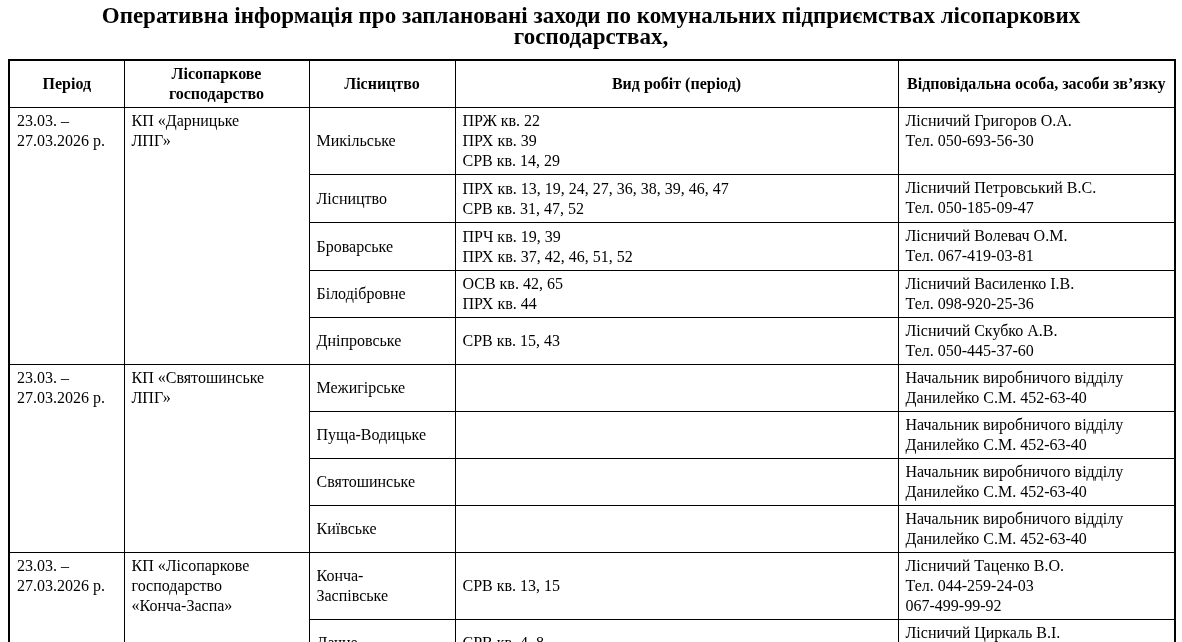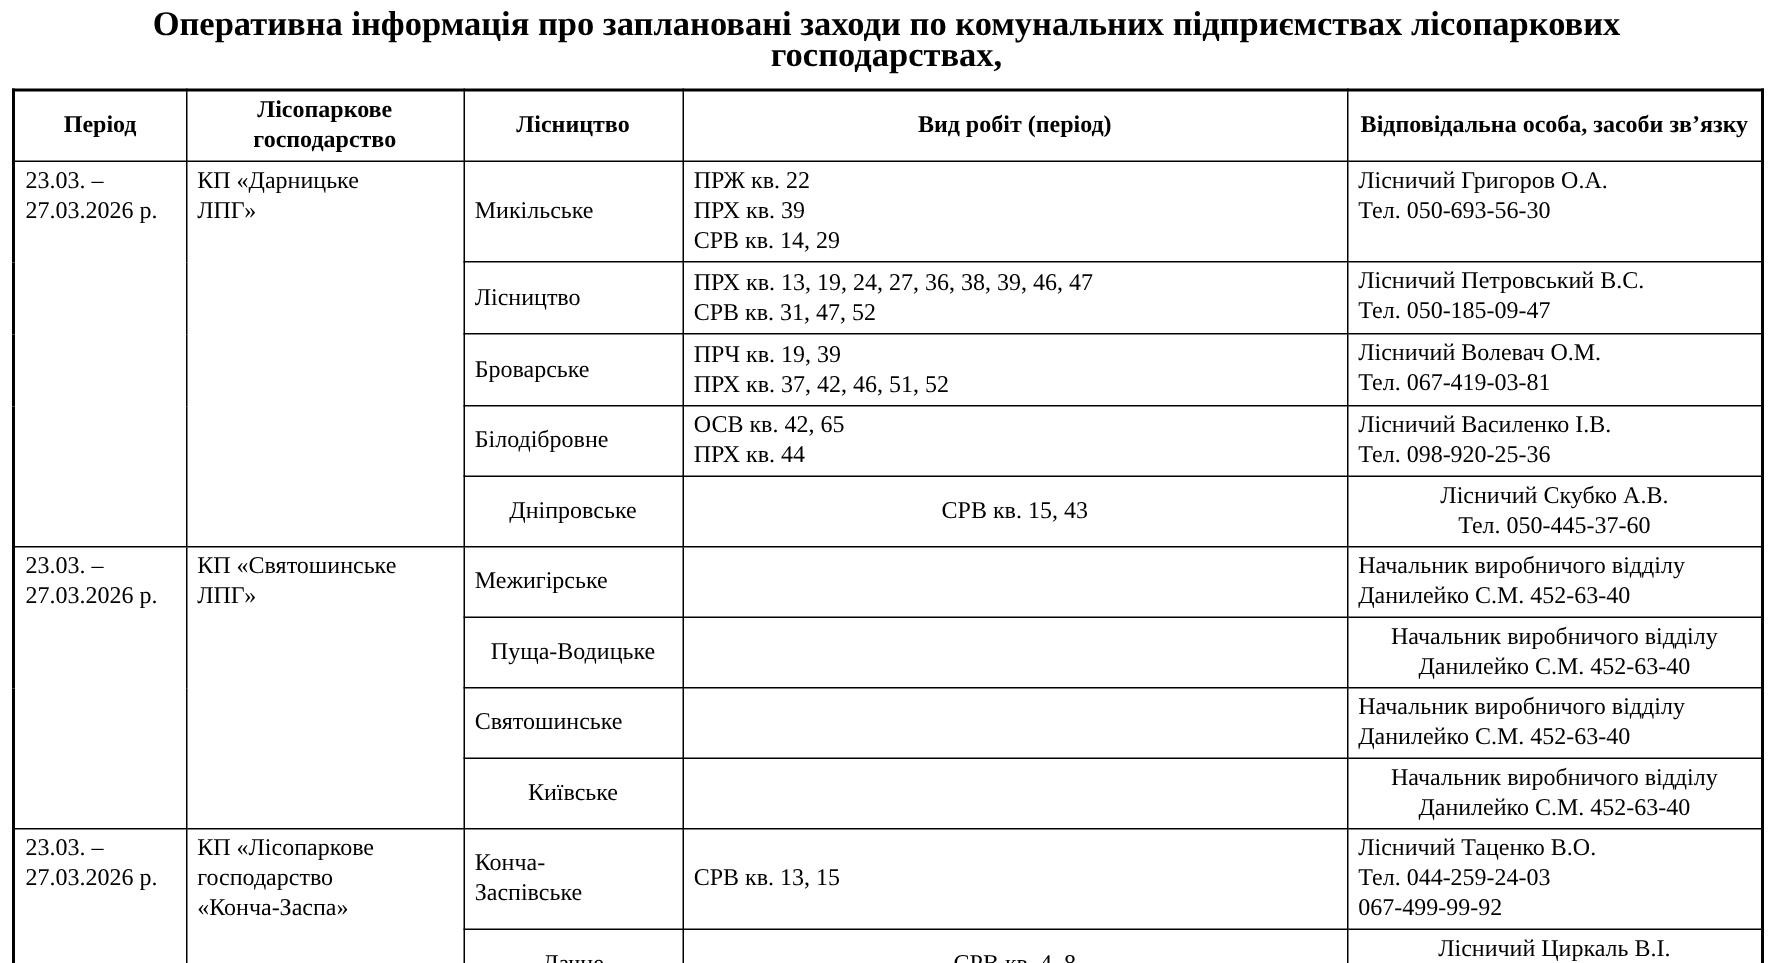--- a/index.html
+++ b/index.html
@@ -48,21 +48,21 @@
     font-weight: bold;
     text-align: center;
     vertical-align: middle;
     height: 40px;
   }
   td.v-top { vertical-align: top; margin-left: 48px; }
   td.v-mid { vertical-align: middle; }
   tr.h64 { height: 64px; }
   tr.h48 { height: 48px; }
   tr.h47 { height: 47px; }
-  tr.h43 { height: 43px; text-align: center; }
+  tr.h43 { height: 43px; }
   tr.h42 { height: 42px; }
 </style>
 </head>
 <body>
 
 <div class="page">
   <div class="doc-title">
     <div>Оперативна інформація  про заплановані заходи по комунальних підприємствах лісопаркових господарствах,</div>
   </div>
 

